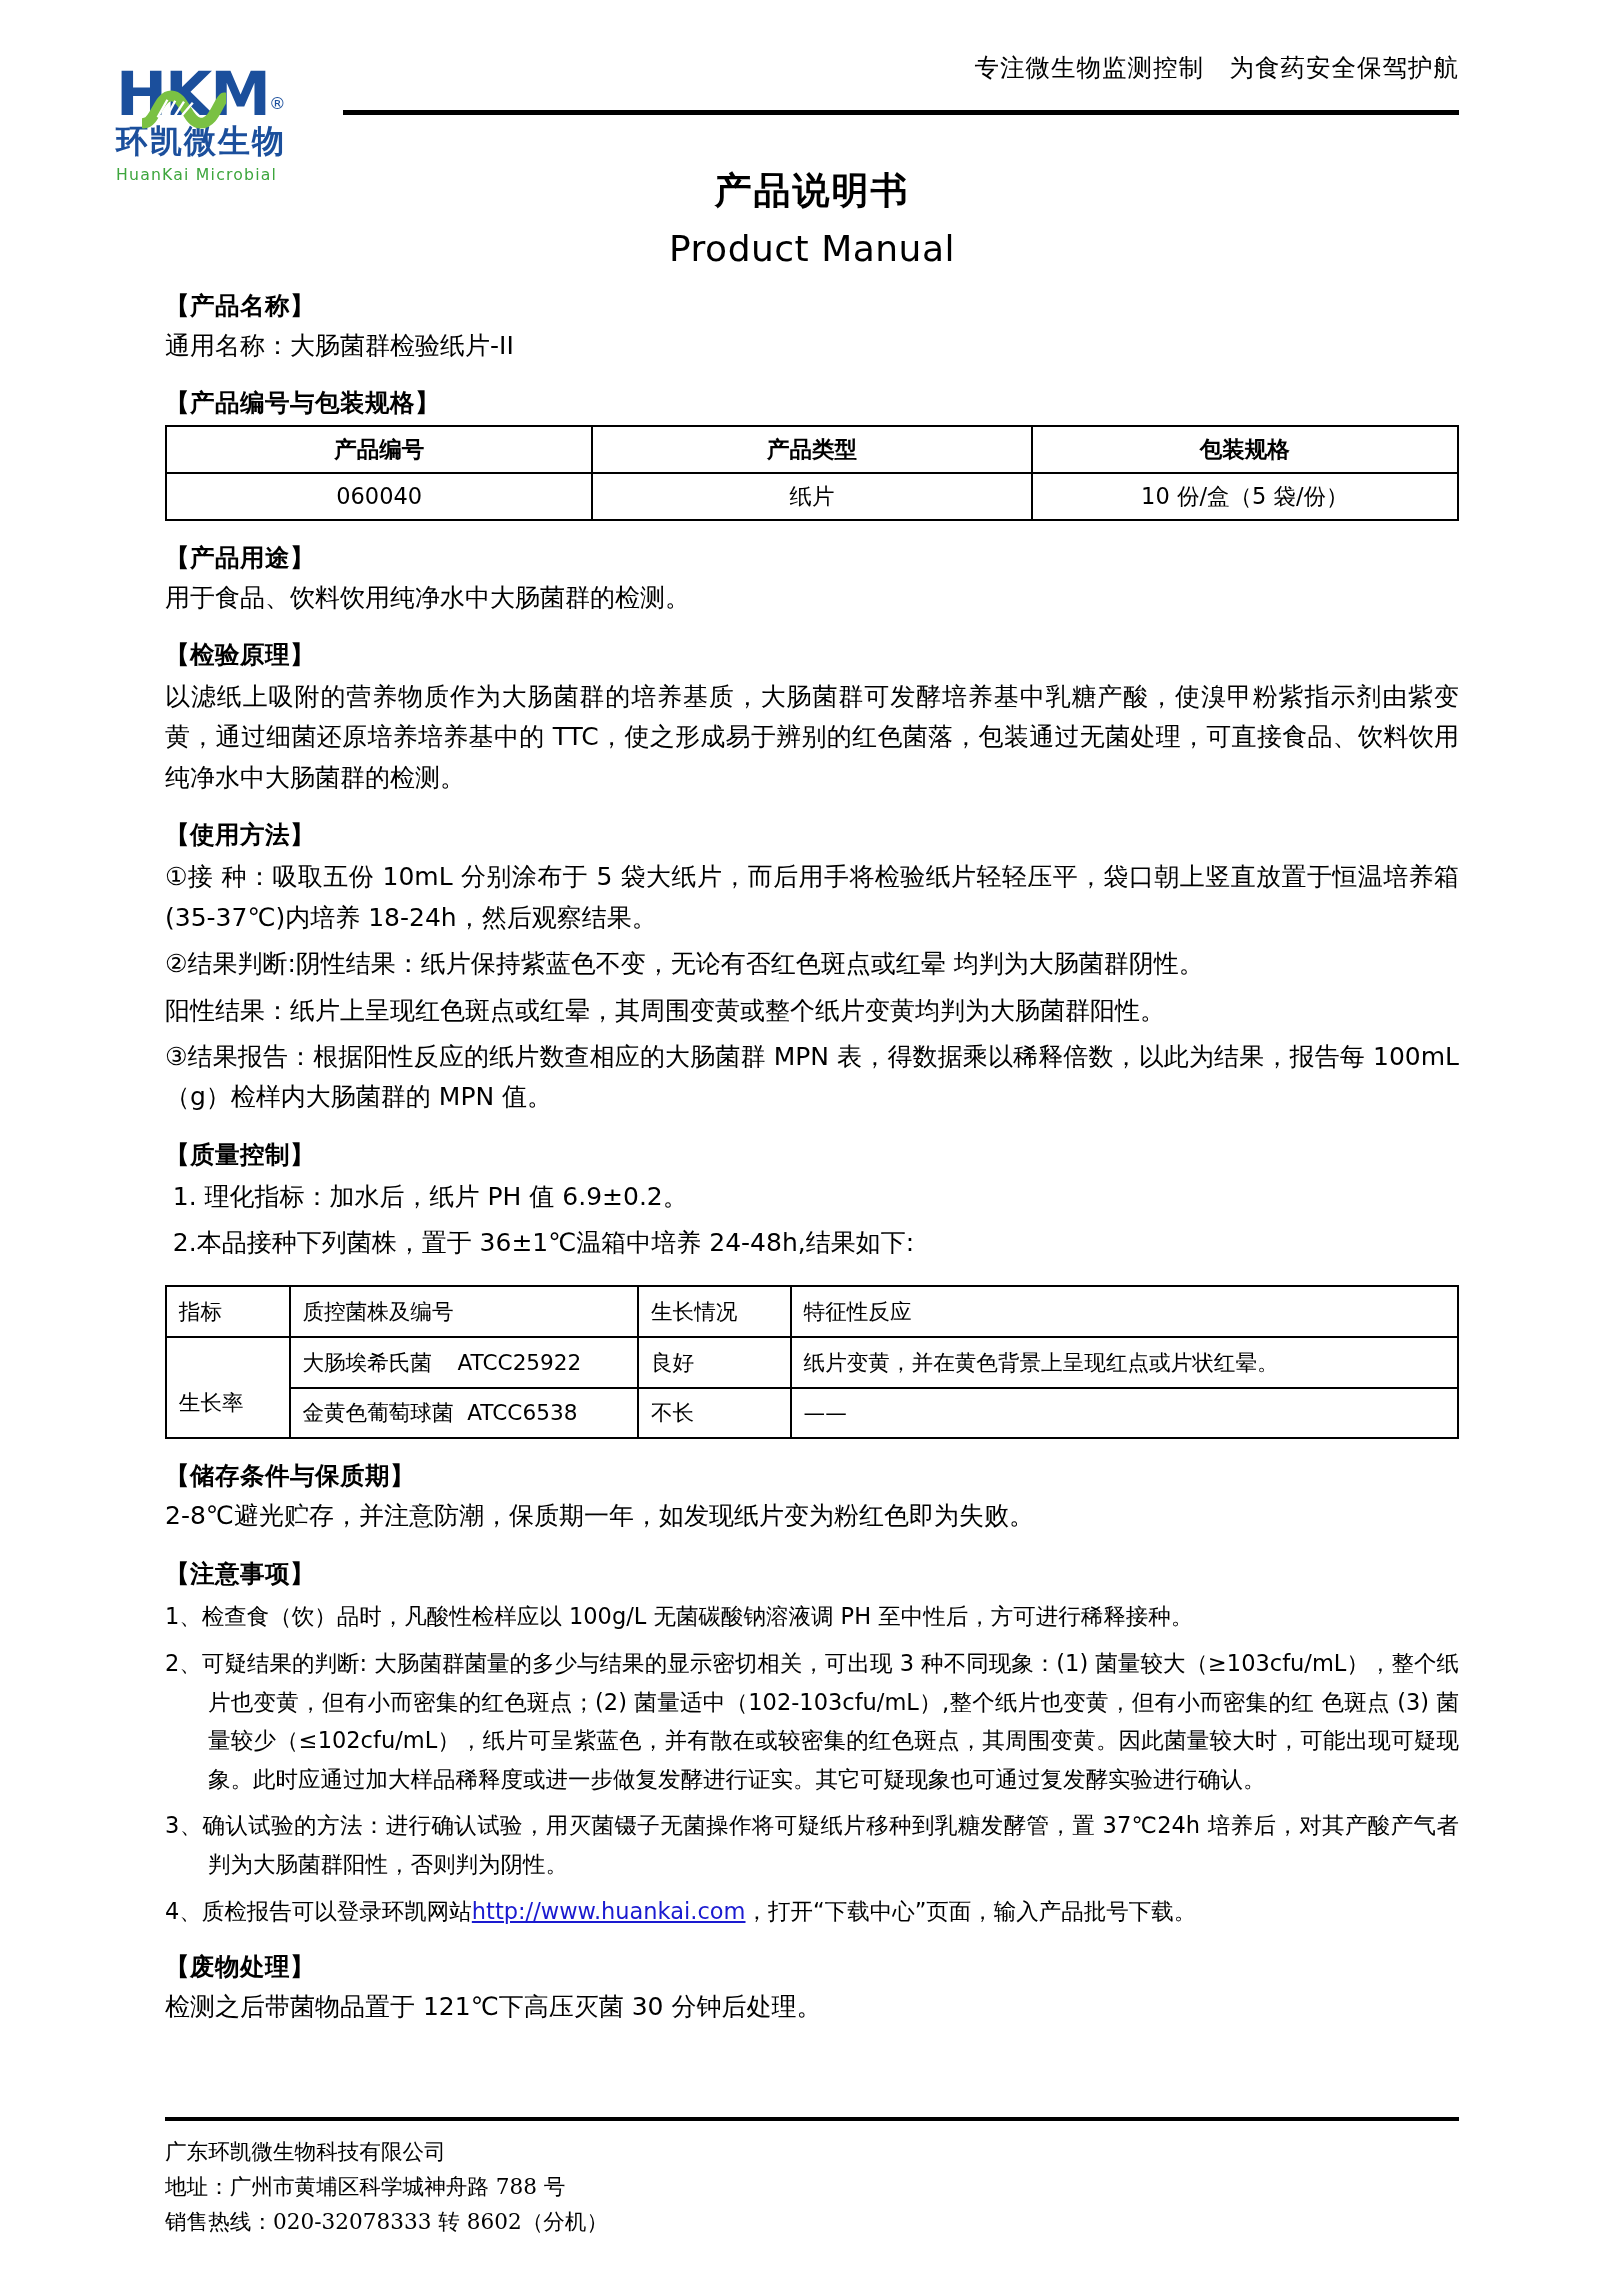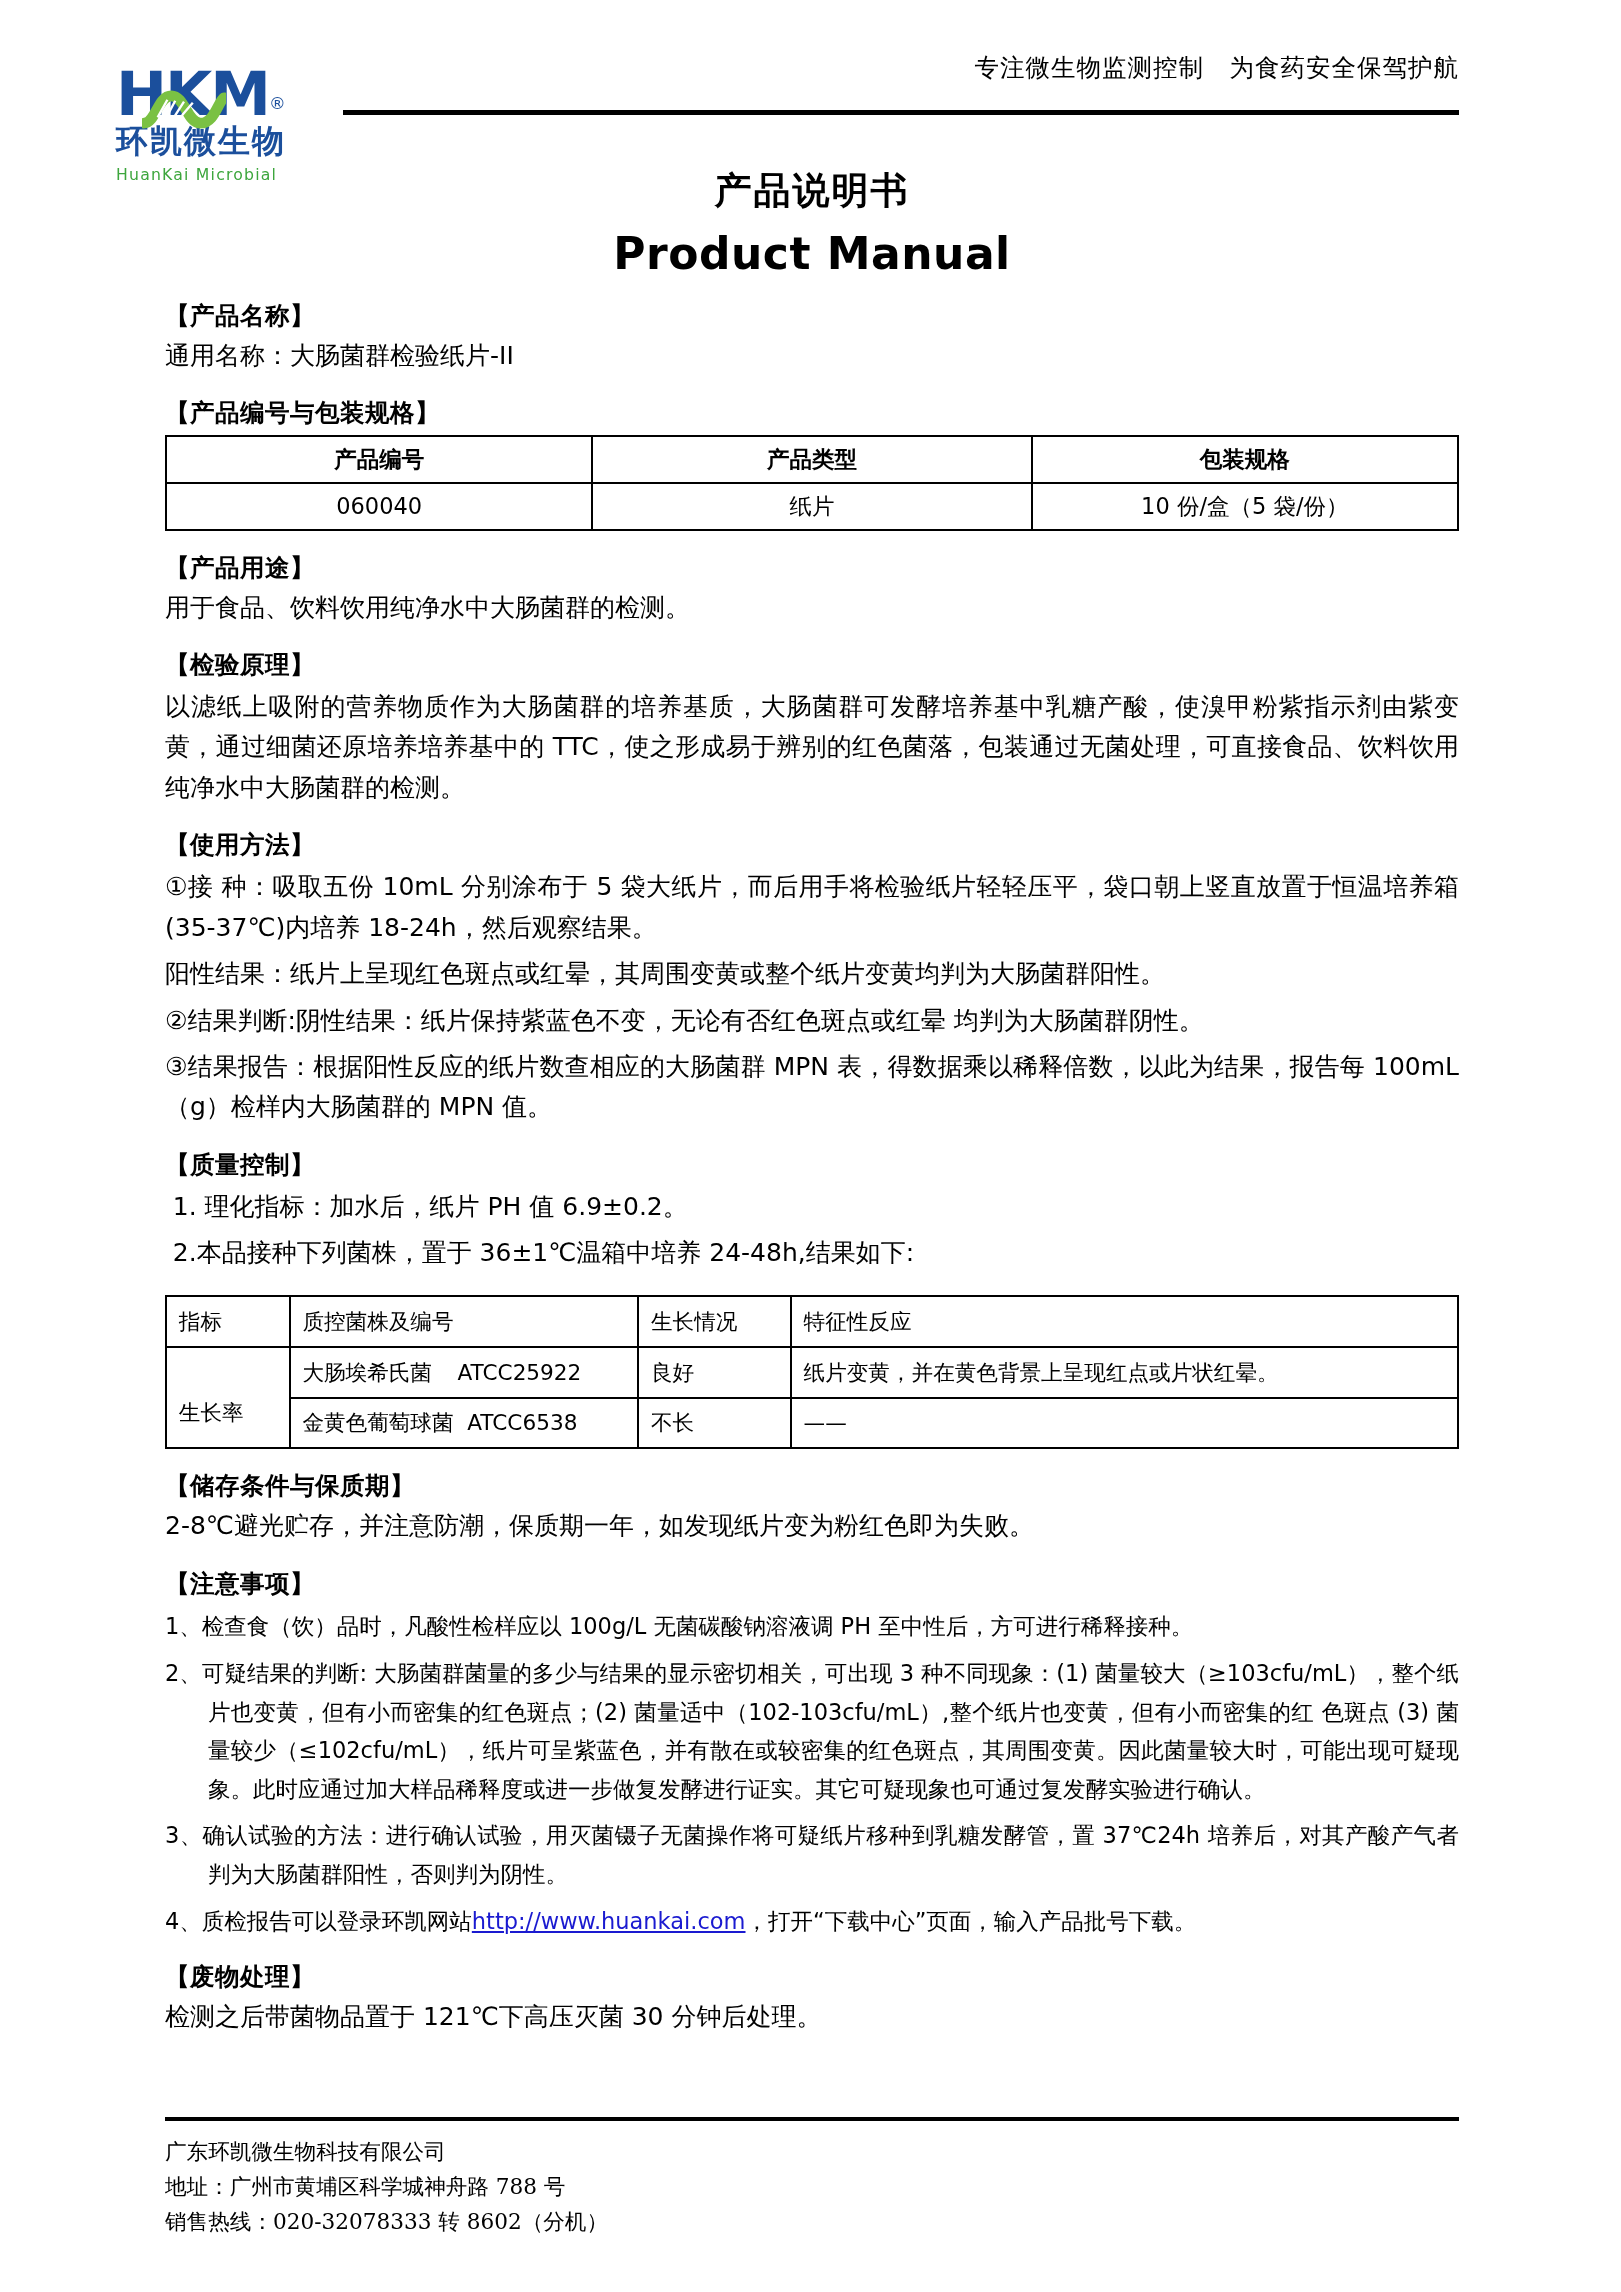--- a/index.html
+++ b/index.html
@@ -101,22 +101,22 @@
   .doc-title-cn {
     text-align: center;
     font-size: 37px;
     font-weight: bold;
     font-family: "DejaVu Sans", sans-serif;
     margin-top: 37px;
     letter-spacing: 2px;
   }
   .doc-title-en {
     text-align: center;
-    font-size: 44px;
-    font-weight: bold;
+    font-size: 36px;
+    font-weight: normal;
     font-family: "DejaVu Sans", sans-serif;
     margin-top: 11.8px;
     letter-spacing: 0.5px;
   }
 
   
   .sec-head {
     font-size: 24.5px;
     font-weight: bold;
     font-family: "DejaVu Sans", sans-serif;
@@ -257,22 +257,22 @@
     </table>
 
     <div class="sec-head">【产品用途】</div>
     <div class="para tight">用于食品、饮料饮用纯净水中大肠菌群的检测。</div>
 
     <div class="sec-head">【检验原理】</div>
     <div class="para">以滤纸上吸附的营养物质作为大肠菌群的培养基质，大肠菌群可发酵培养基中乳糖产酸，使溴甲粉紫指示剂由紫变黄，通过细菌还原培养培养基中的 TTC，使之形成易于辨别的红色菌落，包装通过无菌处理，可直接食品、饮料饮用纯净水中大肠菌群的检测。</div>
 
     <div class="sec-head">【使用方法】</div>
     <div class="para">①接 种：吸取五份 10mL 分别涂布于 5 袋大纸片，而后用手将检验纸片轻轻压平，袋口朝上竖直放置于恒温培养箱(35-37℃)内培养 18-24h，然后观察结果。</div>
+    <div class="para">②结果判断:阴性结果：纸片保持紫蓝色不变，无论有否红色斑点或红晕 均判为大肠菌群阴性。</div>
     <div class="para">阳性结果：纸片上呈现红色斑点或红晕，其周围变黄或整个纸片变黄均判为大肠菌群阳性。</div>
-    <div class="para">②结果判断:阴性结果：纸片保持紫蓝色不变，无论有否红色斑点或红晕 均判为大肠菌群阴性。</div>
     <div class="para">③结果报告：根据阳性反应的纸片数查相应的大肠菌群 MPN 表，得数据乘以稀释倍数，以此为结果，报告每 100mL（g）检样内大肠菌群的 MPN 值。</div>
 
     <div class="sec-head">【质量控制】</div>
     <div class="para" style="padding-left:7.8px;">1. 理化指标：加水后，纸片 PH 值 6.9±0.2。</div>
     <div class="para" style="padding-left:7.8px;">2.本品接种下列菌株，置于 36±1℃温箱中培养 24-48h,结果如下:</div>
 
     <table class="qc-table">
       <tbody>
         <tr>
           <td class="qc-c1">指标</td>

